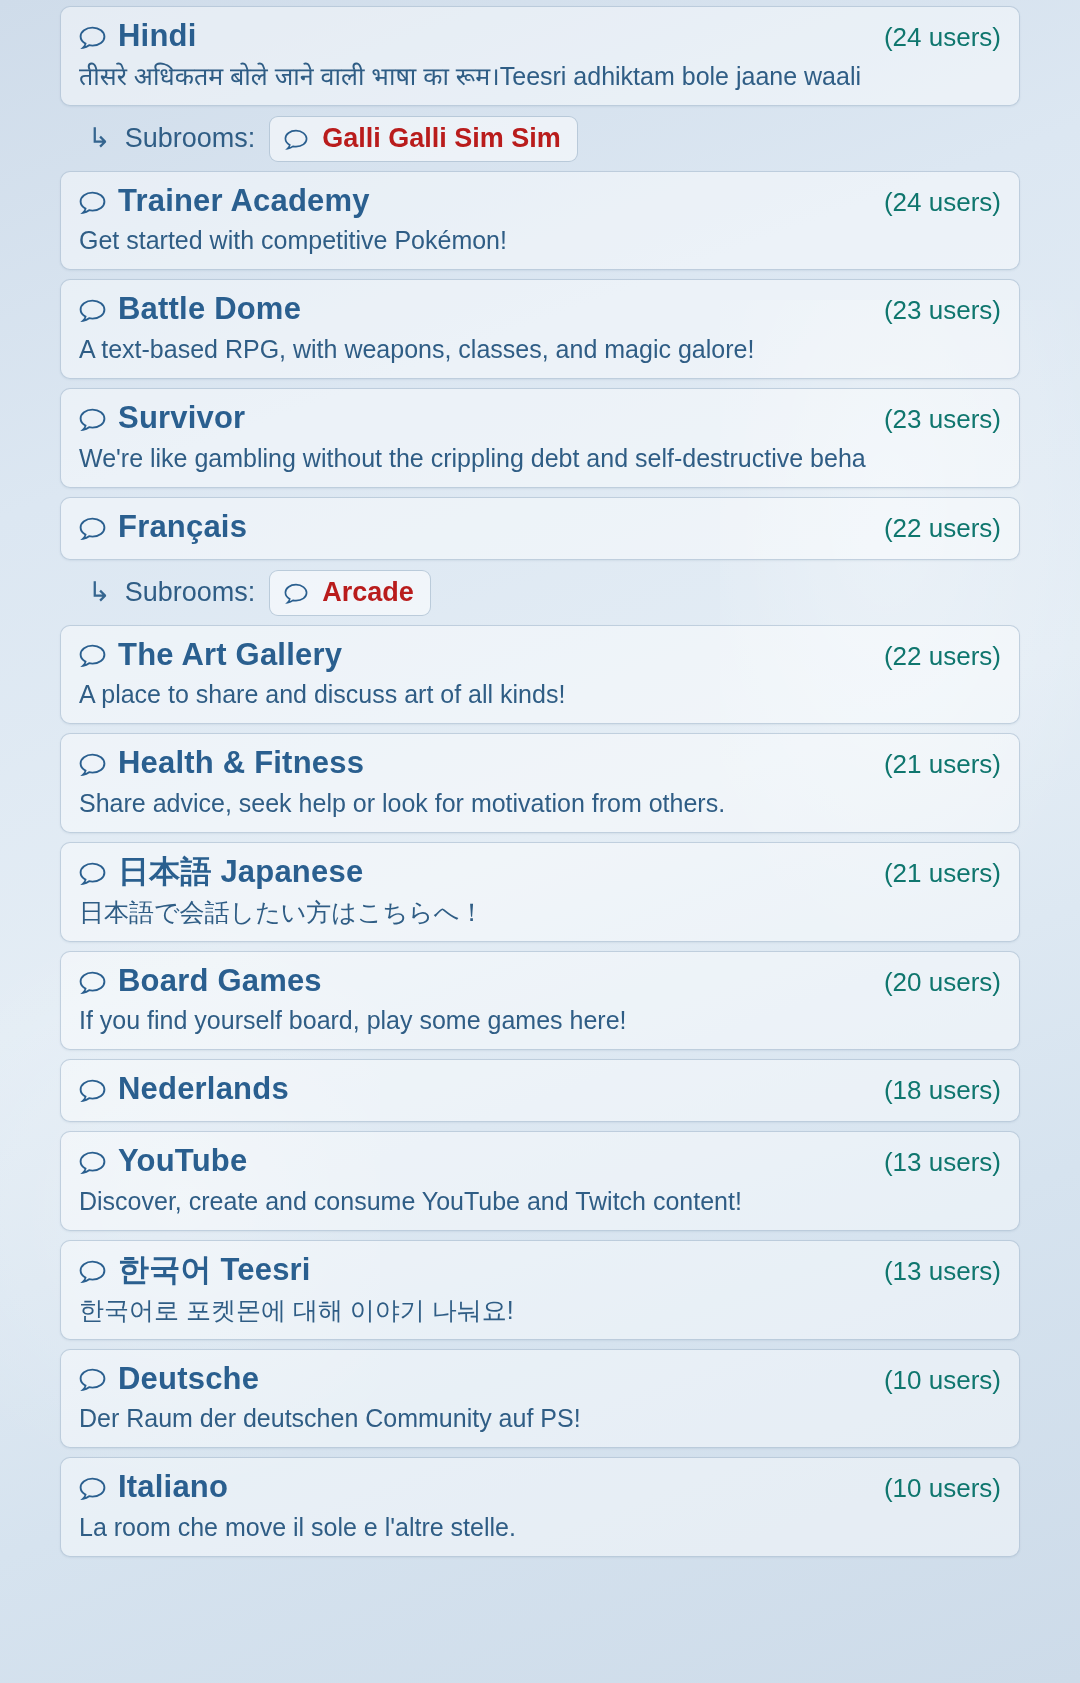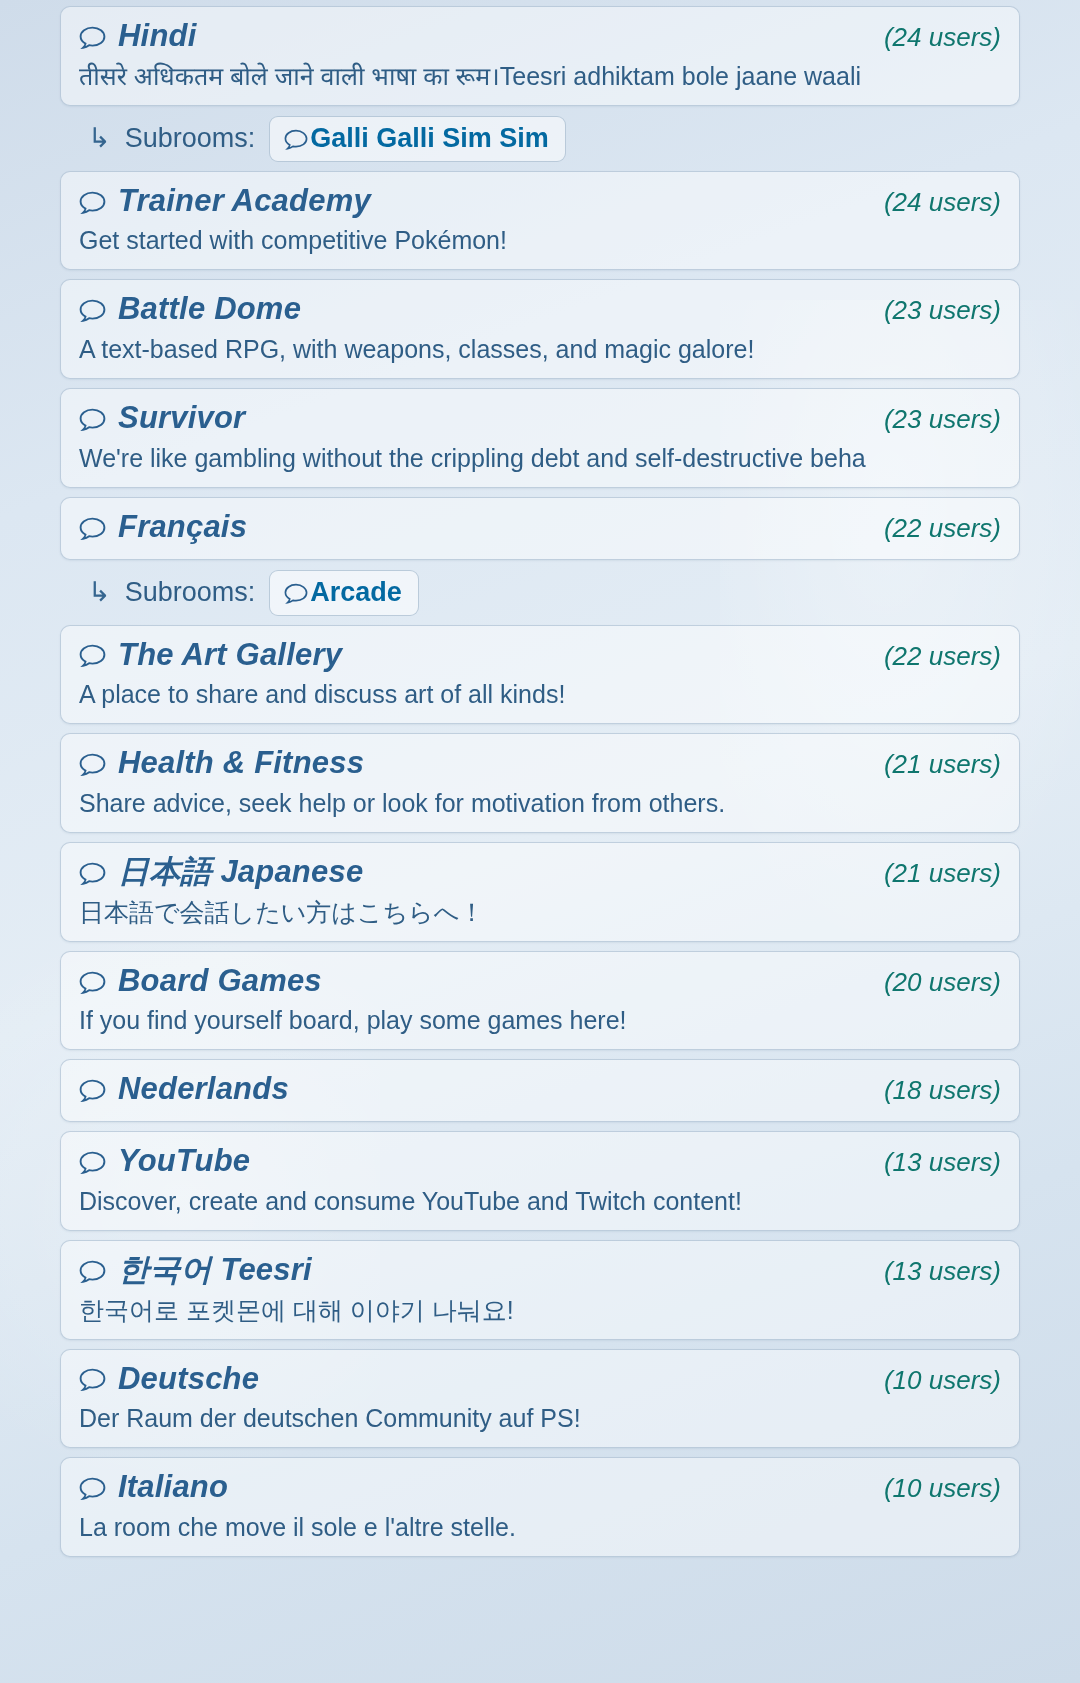--- a/index.html
+++ b/index.html
@@ -61,21 +61,20 @@
     border-radius: 10px;
     padding: 12px 18px 14px 18px;
     box-shadow: 0 1px 2px rgba(80,110,140,0.10);
   }
 
   .room-head {
     display: flex;
     align-items: flex-start;
     justify-content: space-between;
     gap: 10px;
-    font-style: italic;
   }
 
   .room-title {
     display: flex;
     align-items: center;
     gap: 12px;
     color: #2a5f8f;
     font-size: 31px;
     font-weight: bold;
     line-height: 1.12;
@@ -122,26 +121,26 @@
     font-size: 27px;
     line-height: 1;
   }
   .subrooms-label {
     color: #2f5d85;
     font-size: 27px;
   }
   .subroom-chip {
     display: inline-flex;
     align-items: center;
-    gap: 2px;
+    gap: 14px;
     background: rgba(255,255,255,0.55);
     border: 1px solid rgba(120,150,180,0.45);
     border-radius: 9px;
     padding: 6px 16px 7px 14px;
-    color: #0369a1;
+    color: #b91c1c;
     font-size: 27px;
     font-weight: bold;
     white-space: nowrap;
   }
   .subroom-chip .chat-icon { width: 24px; height: 21px; }
 </style>
 </head>
 <body>
 
 <div id="roomlist">

